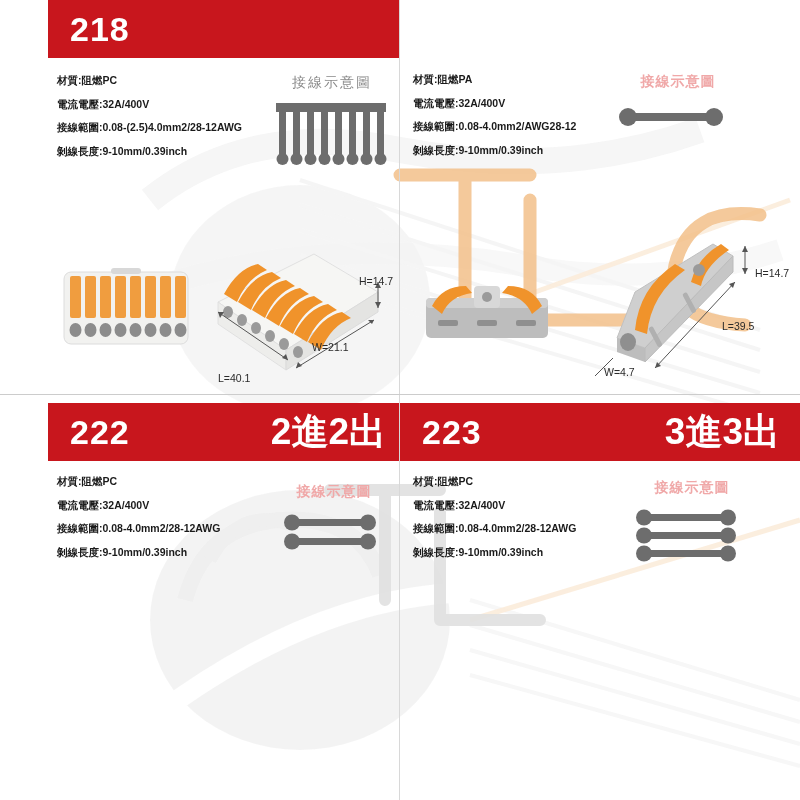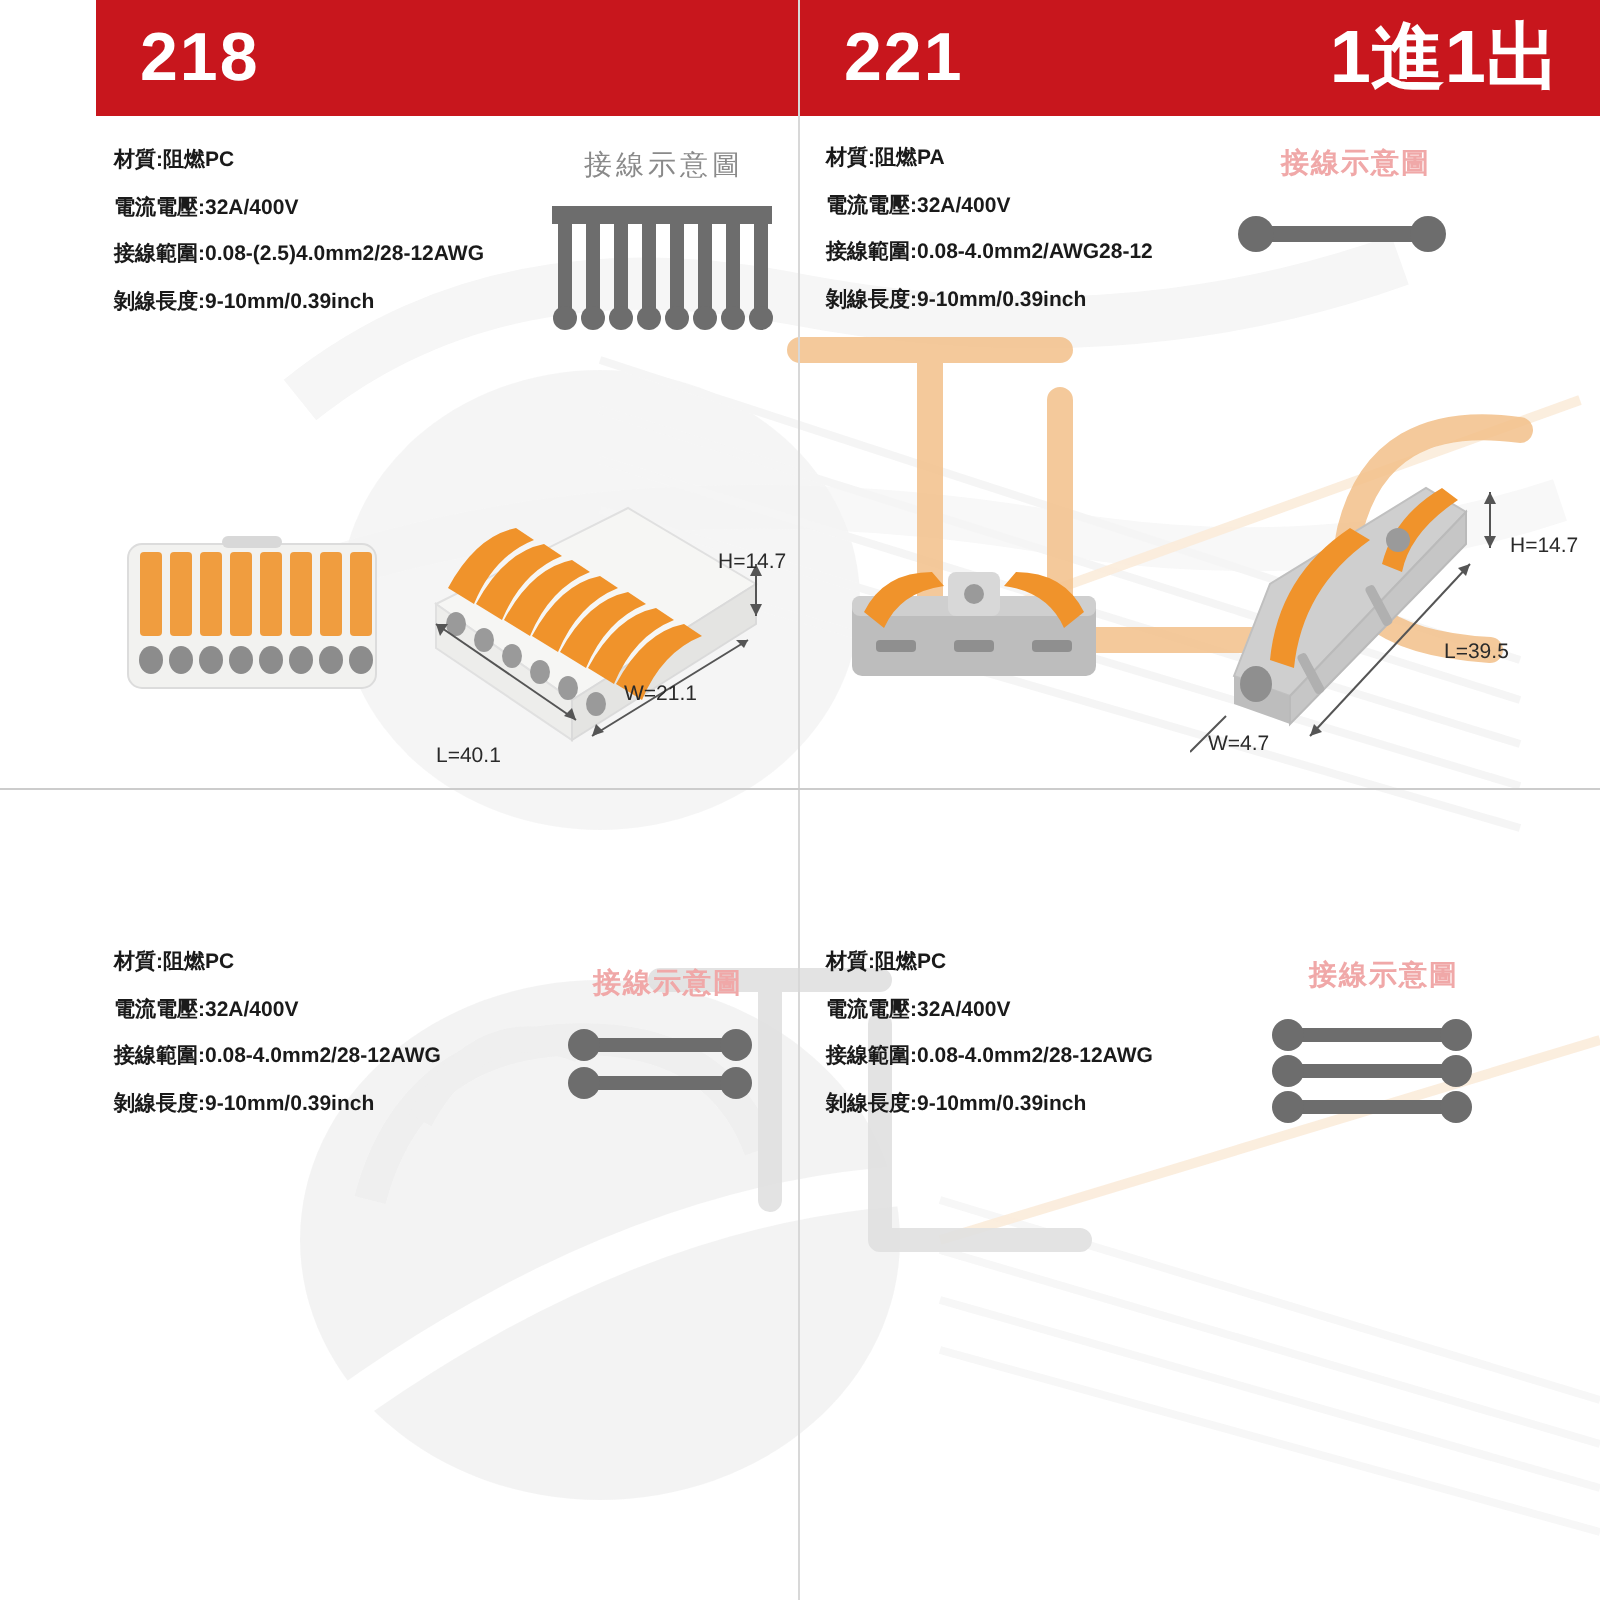--- a/index.html
+++ b/index.html
@@ -204,24 +204,20 @@
               <polygon points="172,76 169,70 175,70"></polygon>
           </g>
         </svg>
       </div>
       <div class="dim" style="left:218px; top:344px;margin-top:28px;">L=40.1</div>
       <div class="dim" style="left:312px; top:341px;">W=21.1</div>
       <div class="dim" style="left:359px; top:275px;">H=14.7</div>
     </div>
 
     <div class="panel">
-      <div class="bar r">
-        <span class="code">221</span>
-        <span class="io">1進1出</span>
-      </div>
 
       <div class="specs" style="left:13px; top:74px;">
         <div class="line">材質:阻燃PA</div>
         <div class="line">電流電壓:32A/400V</div>
         <div class="line">接線範圍:0.08-4.0mm2/AWG28-12</div>
         <div class="line">剝線長度:9-10mm/0.39inch</div>
       </div>
 
       <div class="schem" style="left:212px; top:73px; width:132px;">
         <div class="cap">接線示意圖</div>
@@ -275,20 +271,24 @@
               <polygon points="140,52 134,54 138,58"></polygon>
           </g>
         </svg>
       </div>
       <div class="dim" style="left:355px; top:267px;">H=14.7</div>
       <div class="dim" style="left:322px; top:320px;">L=39.5</div>
       <div class="dim" style="left:204px; top:366px;">W=4.7</div>
     </div>
 
     <div class="panel">
+      <div class="bar indent" style="margin-top:8px;">
+        <span class="code">222</span>
+        <span class="io">2進2出</span>
+      </div>
 
       <div class="specs" style="left:57px; top:81px;">
         <div class="line">材質:阻燃PC</div>
         <div class="line">電流電壓:32A/400V</div>
         <div class="line">接線範圍:0.08-4.0mm2/28-12AWG</div>
         <div class="line">剝線長度:9-10mm/0.39inch</div>
       </div>
 
       <div class="schem" style="left:278px; top:88px; width:112px;">
         <div class="cap">接線示意圖</div>
@@ -300,20 +300,24 @@
             <rect x="12" y="28" width="80" height="7"></rect>
             <circle cx="14" cy="31.5" r="8"></circle>
               <circle cx="90" cy="31.5" r="8"></circle>
           </g>
         </svg>
       </div>
 
     </div>
 
     <div class="panel">
+      <div class="bar r" style="margin-top:8px;">
+        <span class="code">223</span>
+        <span class="io">3進3出</span>
+      </div>
 
       <div class="specs" style="left:13px; top:81px;">
         <div class="line">材質:阻燃PC</div>
         <div class="line">電流電壓:32A/400V</div>
         <div class="line">接線範圍:0.08-4.0mm2/28-12AWG</div>
         <div class="line">剝線長度:9-10mm/0.39inch</div>
       </div>
 
       <div class="schem" style="left:228px; top:84px; width:128px;">
         <div class="cap">接線示意圖</div>

